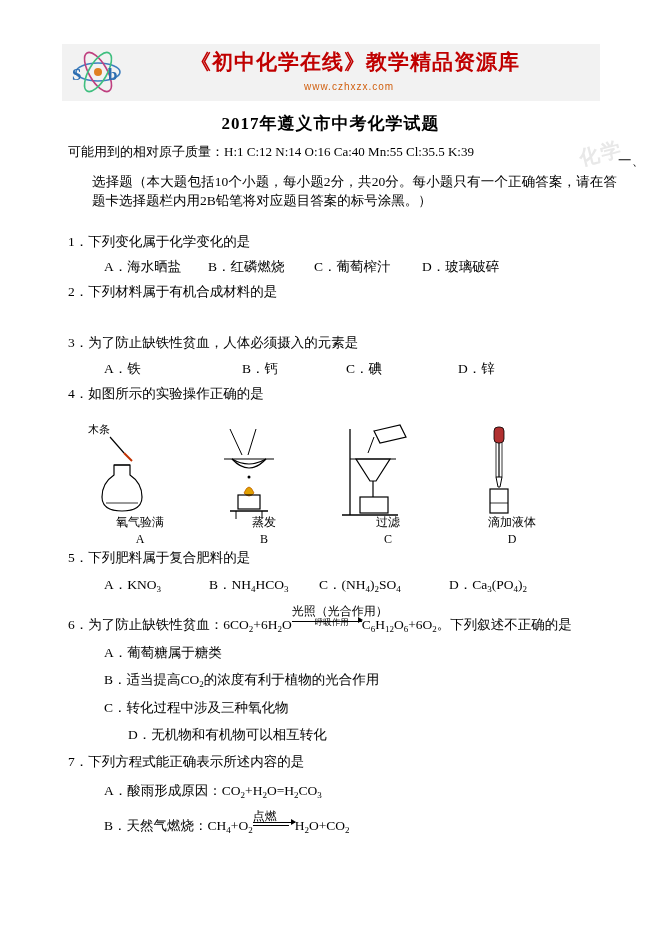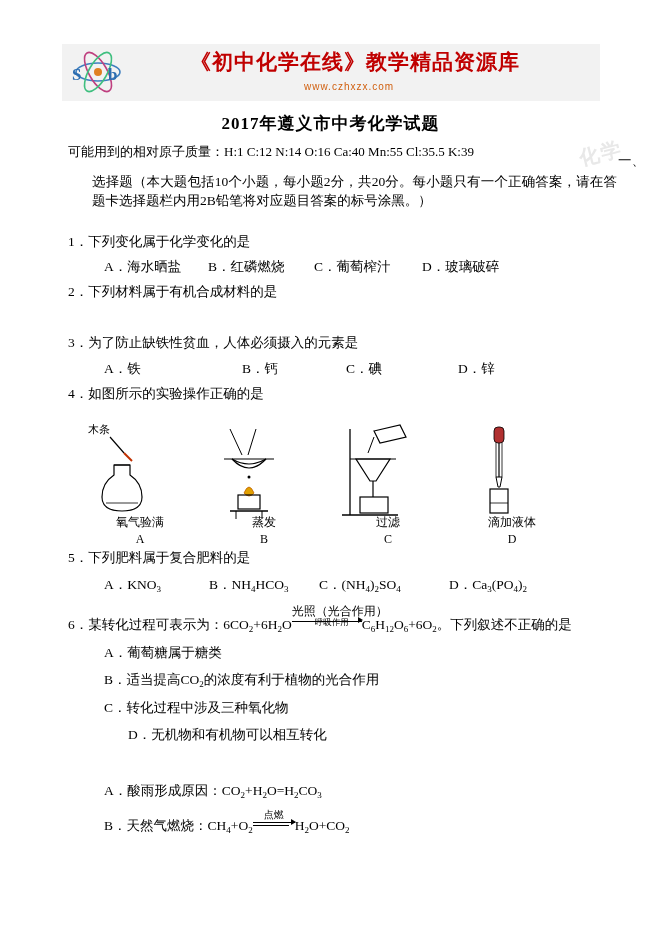--- a/index.html
+++ b/index.html
@@ -166,21 +166,21 @@
 
   .arrow-small {
     display: inline-block;
     position: relative;
     width: 42px;
     height: 10px;
     vertical-align: middle;
   }
   .arrow-small .top {
     position: absolute; top: -14px; left: 0; width: 42px;
-    text-align: center; font-size: 10px; white-space: nowrap;
+    text-align: left; font-size: 12px; white-space: nowrap;
   }
   .arrow-small .bar {
     position: absolute; top: 0; left: 0; width: 42px; height: 0;
     border-top: 1px solid #000;
   }
   .arrow-small .bar2 {
     position: absolute; top: 3px; left: 0; width: 36px; height: 0;
     border-top: 1px solid #000;
   }
   .arrow-small .head {
@@ -319,35 +319,38 @@
   </div>
 
   <div class="q" style="top:549px;">
     <span>5．</span><span>下列肥料属于复合肥料的是</span>
   </div>
   <div class="opts" style="left:104px; top:576px;">
     <span class="opt" style="width:105px;"><span>A．KNO</span><sub>3</sub></span><span class="opt" style="width:110px;"><span>B．NH</span><sub>4</sub><span>HCO</span><sub>3</sub></span><span class="opt" style="width:130px;"><span>C．(NH</span><sub>4</sub><span>)</span><sub>2</sub><span>SO</span><sub>4</sub></span><span class="opt"><span>D．Ca</span><sub>3</sub><span>(PO</span><sub>4</sub><span>)</span><sub>2</sub></span>
   </div>
 
   <div class="q" style="top:616px;">
-    <span>6．</span><span>某转化过程可表示为：</span><span>6CO<sub>2</sub>+6H<sub>2</sub>O</span><span class="arrow-eq"><span class="top">光照（光合作用）</span><span class="bar"></span><span class="head"></span><span class="bot">呼吸作用</span></span><span>C<sub>6</sub>H<sub>12</sub>O<sub>6</sub>+6O<sub>2</sub></span><span>。下列叙述不正确的是</span>
+    <span>6．</span><span>为了防止缺铁性贫血：</span><span>6CO<sub>2</sub>+6H<sub>2</sub>O</span><span class="arrow-eq"><span class="top">光照（光合作用）</span><span class="bar"></span><span class="head"></span><span class="bot">呼吸作用</span></span><span>C<sub>6</sub>H<sub>12</sub>O<sub>6</sub>+6O<sub>2</sub></span><span>。下列叙述不正确的是</span>
   </div>
   <div class="opts" style="left:104px; top:644px;">
     <span>A．葡萄糖属于糖类</span>
   </div>
   <div class="opts" style="left:104px; top:671px;">
     <span>B．适当提高CO<sub>2</sub>的浓度有利于植物的光合作用</span>
   </div>
   <div class="opts" style="left:104px; top:699px;">
     <span>C．转化过程中涉及三种氧化物</span>
   </div>
   <div class="opts" style="left:104px; top:726px;margin-left:24px;">
     <span>D．无机物和有机物可以相互转化</span>
   </div>
 
+  <div class="q" style="top:753px;">
+    <span>7．</span><span>下列方程式能正确表示所述内容的是</span>
+  </div>
   <div class="opts" style="left:104px; top:782px;">
     <span>A．酸雨形成原因：CO<sub>2</sub>+H<sub>2</sub>O=H<sub>2</sub>CO<sub>3</sub></span>
   </div>
   <div class="opts" style="left:104px; top:817px;">
     <span>B．天然气燃烧：CH<sub>4</sub>+O<sub>2</sub></span><span class="arrow-small"><span class="top">点燃</span><span class="bar"></span><span class="bar2"></span><span class="head"></span></span><span>H<sub>2</sub>O+CO<sub>2</sub></span>
   </div>
 
 </div>
 
 </body></html>

